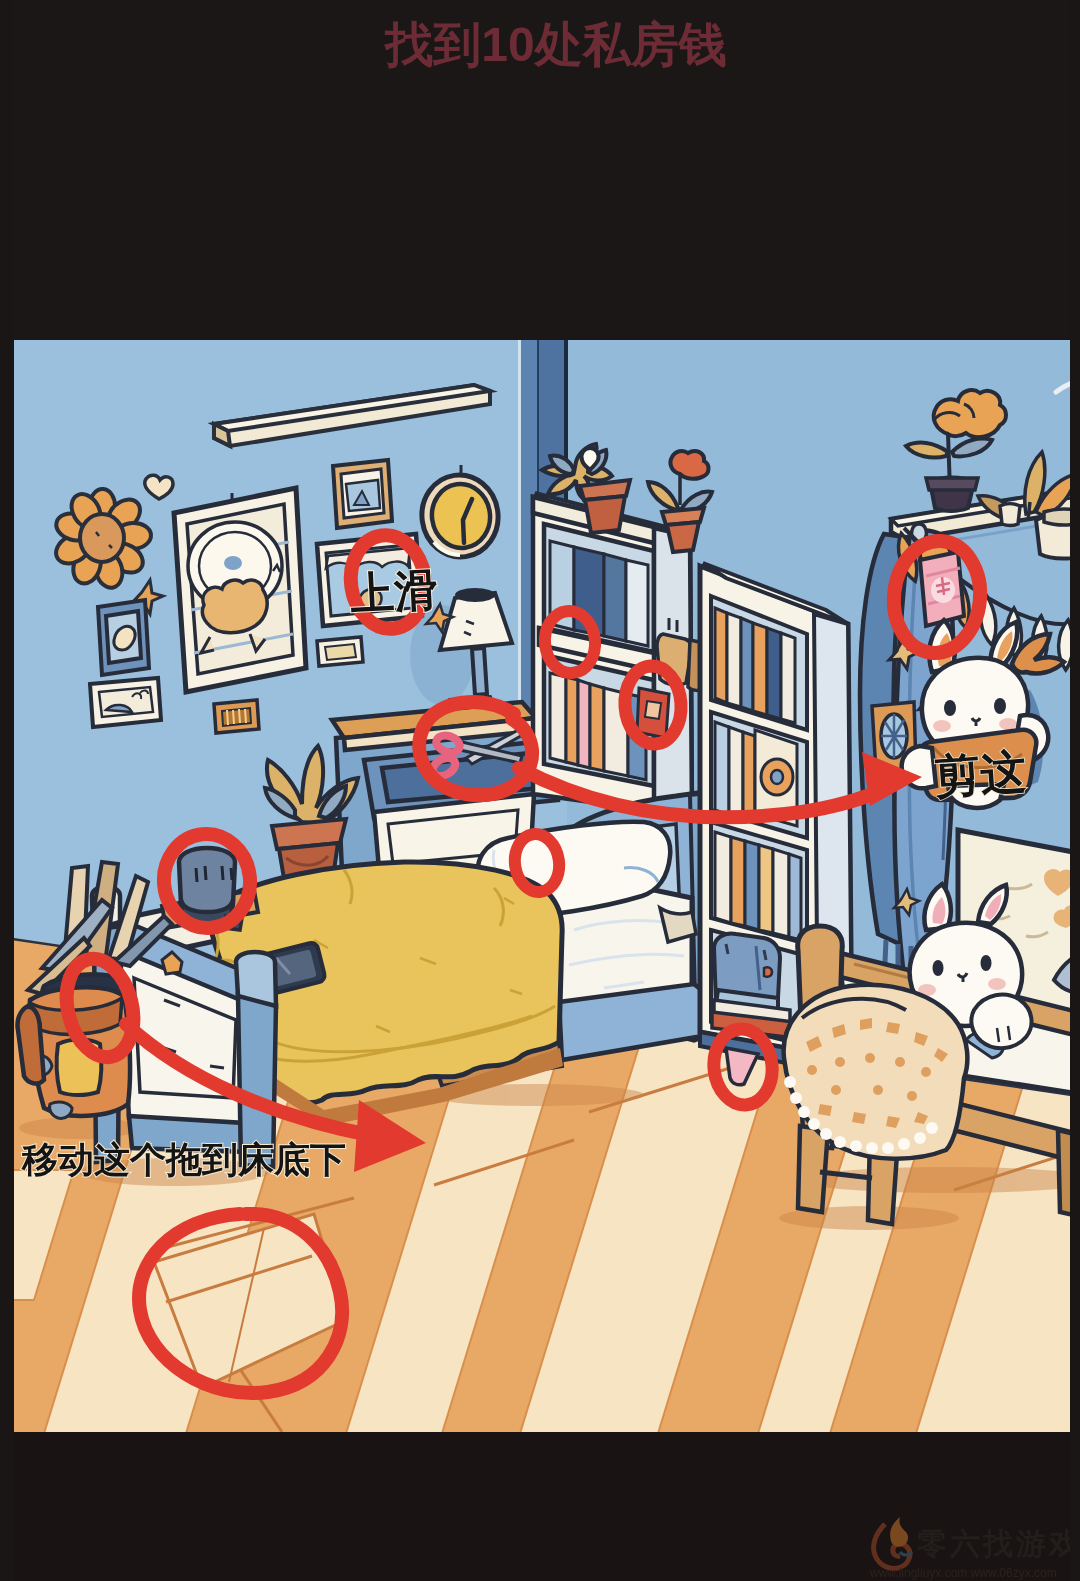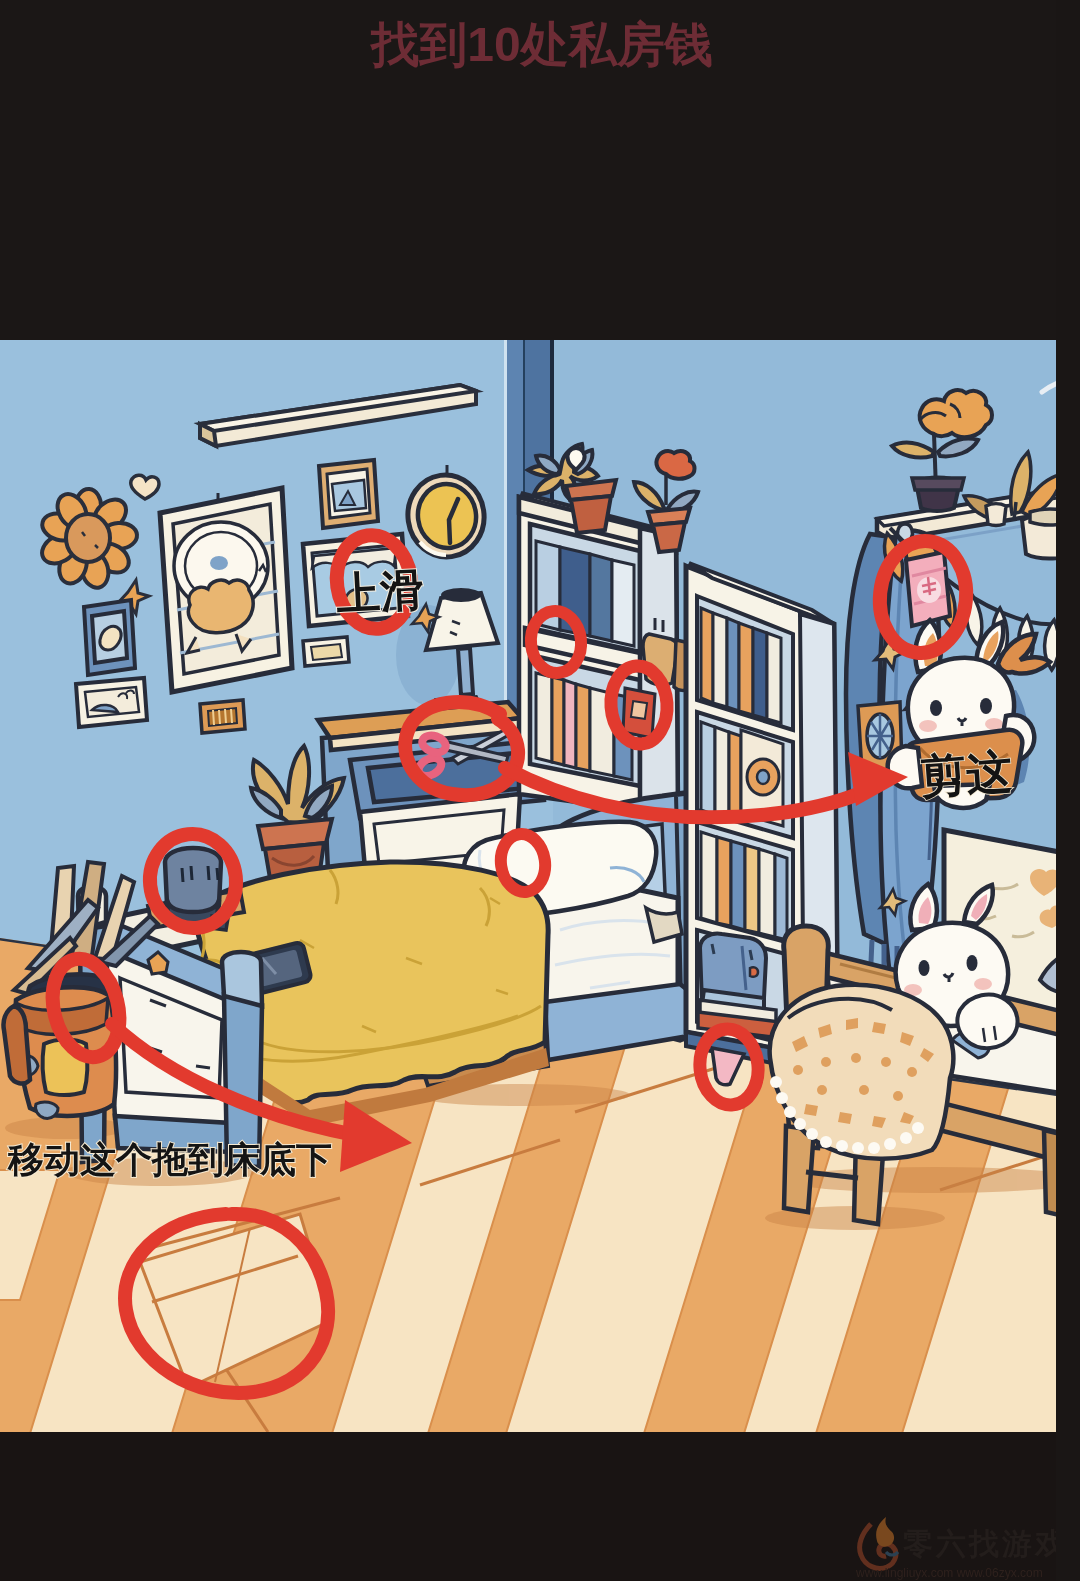--- a/index.html
+++ b/index.html
@@ -1,17 +1,17 @@
 <!DOCTYPE html>
 <html><head>
 <meta charset="utf-8">
 <style>
   html,body{margin:0;padding:0;background:#1a1615;}
   .page{position:relative;width:1056px;height:1581px;background:#1a1615;overflow:hidden;
-        font-family:"Liberation Sans", sans-serif;}
+        font-family:"Liberation Sans", sans-serif;padding-left:14px;}
   svg{display:block;}
 </style>
 </head>
 <body>
 <div class="page">
 <svg width="1080" height="1581" viewBox="0 0 1080 1581" xmlns="http://www.w3.org/2000/svg">
 
 <rect x="0" y="0" width="1080" height="340" fill="#1b1716"></rect>
 
 <text x="542" y="61" text-anchor="middle" font-size="48" font-weight="bold" fill="#6d2c35" letter-spacing="0">找到10处私房钱</text>

